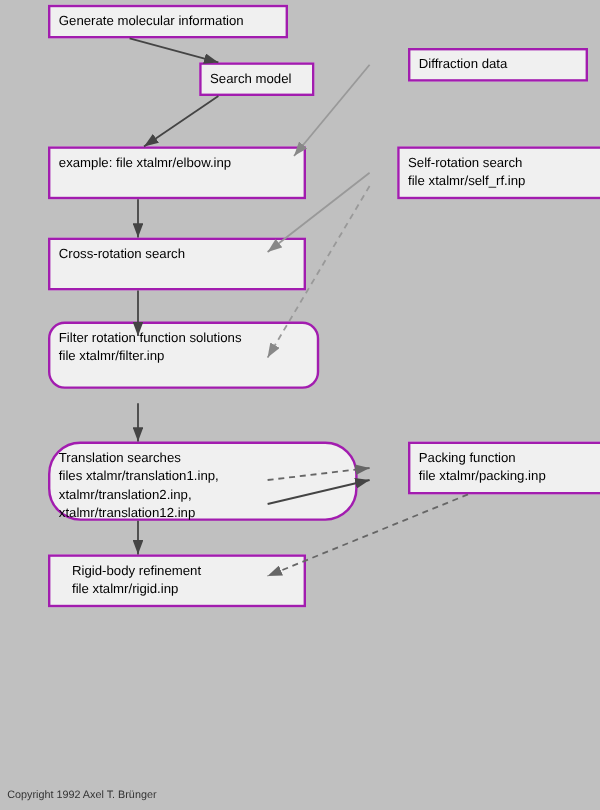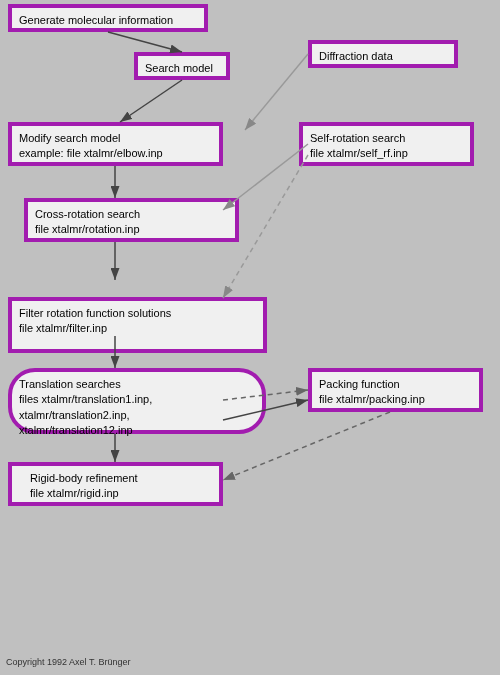--- a/index.html
+++ b/index.html
@@ -8,23 +8,24 @@
       height: 675px;
       background-color: #c0c0c0;
       font-family: Arial, Helvetica, sans-serif;
       font-size: 11px;
       position: relative;
       overflow: hidden;
     }
     .flow-box {
       position: absolute;
       background: #f0f0f0;
-      border: 4px solid #a21caf;
+      border: 2px solid #a21caf;
       padding: 5px 7px;
       line-height: 1.4;
+      margin-left: 32px;
     }
     svg.arrows {
       position: absolute;
       top: 0;
       left: 0;
       width: 500px;
       height: 675px;
       pointer-events: none;
     }
     .copyright {
@@ -44,35 +45,33 @@
 
 <div class="flow-box" style="top:52px;left:134px;width:96px;height:28px;">
   <span>Search model</span>
 </div>
 
 <div class="flow-box" style="top:40px;left:308px;width:150px;height:28px;">
   <span>Diffraction data</span>
 </div>
 
 <div class="flow-box" style="top:122px;left:8px;width:215px;height:44px;">
-  <div>Modify search model</div>
   <div>example: file xtalmr/elbow.inp</div>
 </div>
 
 <div class="flow-box" style="top:122px;left:299px;width:175px;height:44px;">
   <div>Self-rotation search</div>
   <div>file xtalmr/self_rf.inp</div>
 </div>
 
-<div class="flow-box" style="top:198px;left:24px;width:215px;height:44px;">
+<div class="flow-box" style="top:198px;left:8px;width:215px;height:44px;">
   <div>Cross-rotation search</div>
-  <div>file xtalmr/rotation.inp</div>
 </div>
 
-<div class="flow-box" style="top:297px;left:8px;width:259px;height:56px;">
+<div class="flow-box" style="top:268px;left:8px;width:226px;height:56px;border-radius:14px;">
   <div>Filter rotation function solutions</div>
   <div>file xtalmr/filter.inp</div>
 </div>
 
 <div class="flow-box" style="top:368px;left:8px;width:258px;height:66px;border-radius:27px;">
   <div>Translation searches</div>
   <div>files xtalmr/translation1.inp,</div>
   <div>xtalmr/translation2.inp,</div>
   <div>xtalmr/translation12.inp</div>
 </div>

